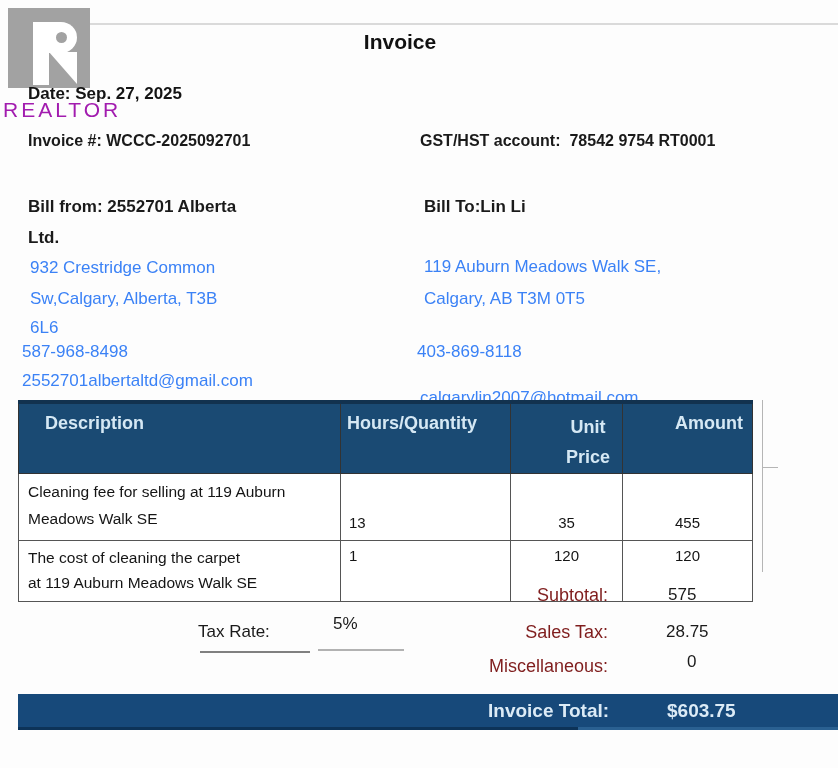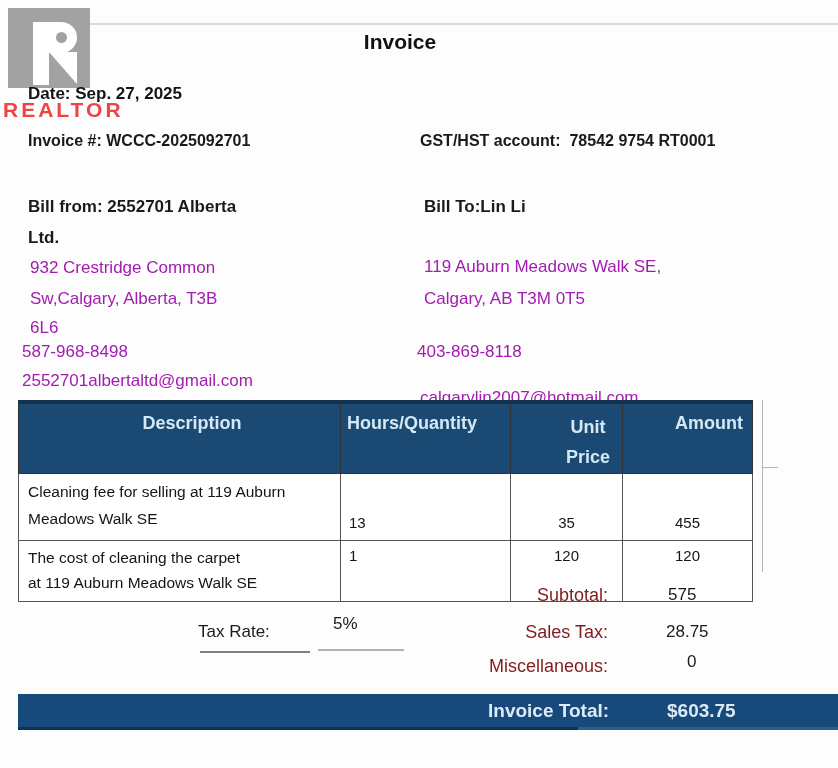--- a/index.html
+++ b/index.html
@@ -8,53 +8,53 @@
     background:#fdfdfd; overflow:hidden;
     font-family:"Liberation Sans", sans-serif; color:#1a1a1a;
   }
   .abs { position:absolute; white-space:nowrap; }
 
   
   .top-rule { left:55px; top:23px; width:783px; height:2px; background:#dadada; }
 
   
   .logo-box { left:8px; top:8px; width:82px; height:80px; }
-  .logo-wordmark { left:3px; top:98px; font-size:21px; letter-spacing:3px; color:#ef4444; font-weight:bold; }
+  .logo-wordmark { left:3px; top:98px; font-size:21px; letter-spacing:3px; color:#a21caf; font-weight:normal; }
 
   .title { left:0; top:30px; width:800px; text-align:center; font-size:21px; font-weight:bold; color:#111; }
   .date-line { left:28px; top:84px; font-size:17px; font-weight:bold; color:#141414; }
 
   .inv-num { left:28px; top:132px; font-size:16px; font-weight:bold; }
   .gst-line { left:420px; top:132px; font-size:16px; font-weight:bold; }
   .gst-line .val { margin-left:9px; }
 
   .bf-title1 { left:28px; top:197px; font-size:17px; font-weight:bold; }
   .bf-title2 { left:28px; top:228px; font-size:17px; font-weight:bold; }
   .bt-title  { left:424px; top:197px; font-size:17px; font-weight:bold; }
 
-  .addr { font-size:17px; color:#a21caf; }
+  .addr { font-size:17px; color:#3b82f6; }
   .bf-a1 { left:30px; top:258px; }
   .bf-a2 { left:30px; top:289px; }
   .bf-a3 { left:30px; top:318px; }
   .bf-ph { left:22px; top:342px; }
   .bf-em { left:22px; top:371px; }
   .bt-a1 { left:424px; top:257px; }
   .bt-a2 { left:424px; top:289px; }
   .bt-ph { left:417px; top:342px; }
   .bt-em { left:420px; top:371px;margin-top:17px; }
 
   
   table.inv { position:absolute; left:18px; top:400px; width:734px;
     border-collapse:collapse; table-layout:fixed; }
   table.inv th {
     background:#1a4a73; color:#d5e8f4; font-size:18px; font-weight:bold;
     border:1px solid #333; border-top:4px solid #12324f;
     height:59px; vertical-align:top; padding-top:9px;
   }
-  th.h-desc { text-align:center; padding-left:26px; }
+  th.h-desc { text-align:left; padding-left:26px; }
   th.h-qty  { text-align:left; padding-left:6px; }
   th.h-unit, th.h-amt { text-align:center;padding-left:44px; }
   th.h-unit .wrap { display:inline-block; width:58px; text-align:center; line-height:1.65; white-space:normal; }
   table.inv td { border:1px solid #555; background:#ffffff; font-size:15px; color:#151515; }
   tr.r1 td { height:56px; }
   tr.r1 td.desc-cell { vertical-align:top; padding:5px 4px 4px 9px; font-size:15.5px; line-height:1.7;margin-left:8px; }
   tr.r1 td.bottom { vertical-align:bottom; padding-bottom:9px; }
   tr.r2 td { height:51px; vertical-align:top; padding-top:6px; }
   tr.r2 td.desc-cell { padding:5px 4px 4px 9px; font-size:15.5px; line-height:1.6; }
   td.qty-cell { text-align:left; padding-left:8px; }

